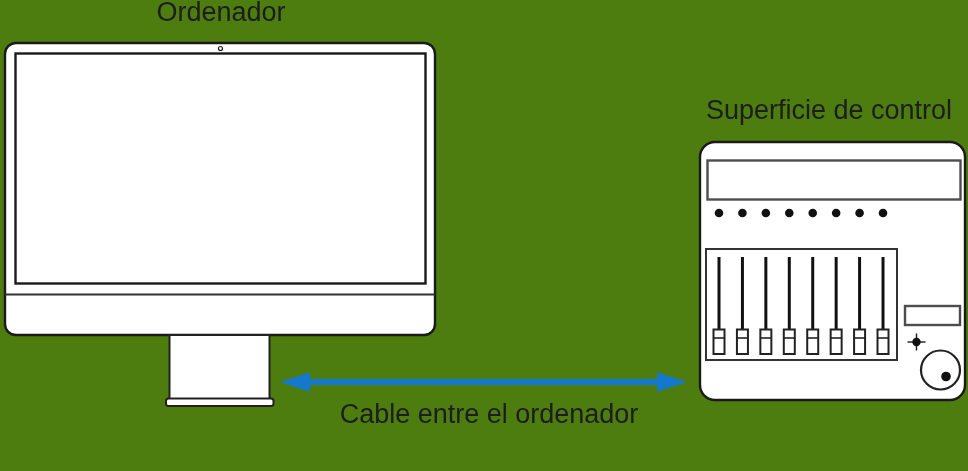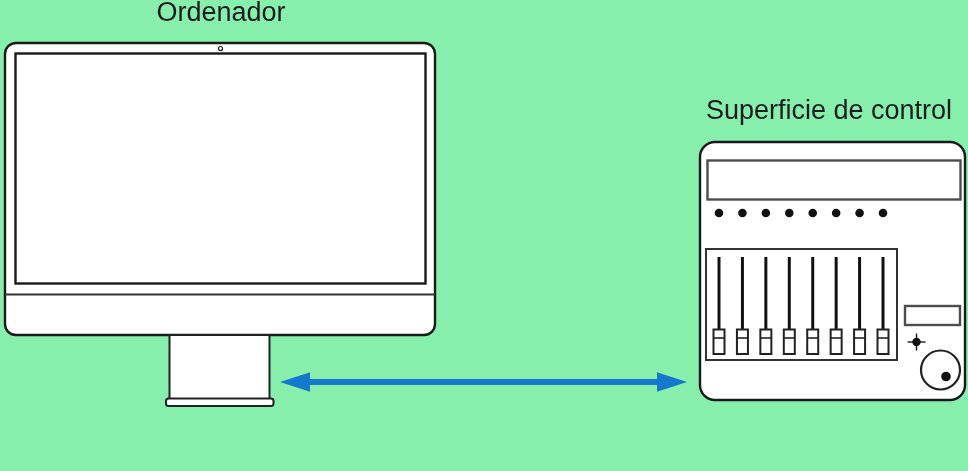--- a/index.html
+++ b/index.html
@@ -4,21 +4,21 @@
 <style>
   html, body {
     margin: 0;
     padding: 0;
     background: #ffffff;
   }
   .stage {
     position: relative;
     width: 968px;
     height: 471px;
-    background: #86efac;
+    background: #4d7c0f;
     overflow: hidden;
     font-family: "Liberation Sans", sans-serif;
   }
   .stage svg { position: absolute; left: 0; top: 0; }
 
   
   .ln   { fill: #ffffff; stroke: #1a1a1a; stroke-width: 2.4; }
   .ln2  { fill: #ffffff; stroke: #222222; stroke-width: 2; }
   .grey { fill: #ffffff; stroke: #4d4d4d; stroke-width: 2.4; }
   .thin { stroke-width: 1.4; fill: none; stroke: #1a1a1a; }
@@ -126,15 +126,16 @@
         <circle class="dot" cx="946" cy="376.5" r="4.8"></circle>
       </g>
     </g>
   </svg>
 
   <div class="label" id="computer-label">Ordenador</div>
 
   <div class="label" id="control-surface-label">Superficie de control</div>
 
   <div class="label" id="cable-label">
+    <div>Cable entre el ordenador</div>
   </div>
 
 </div>
 
 </body></html>

